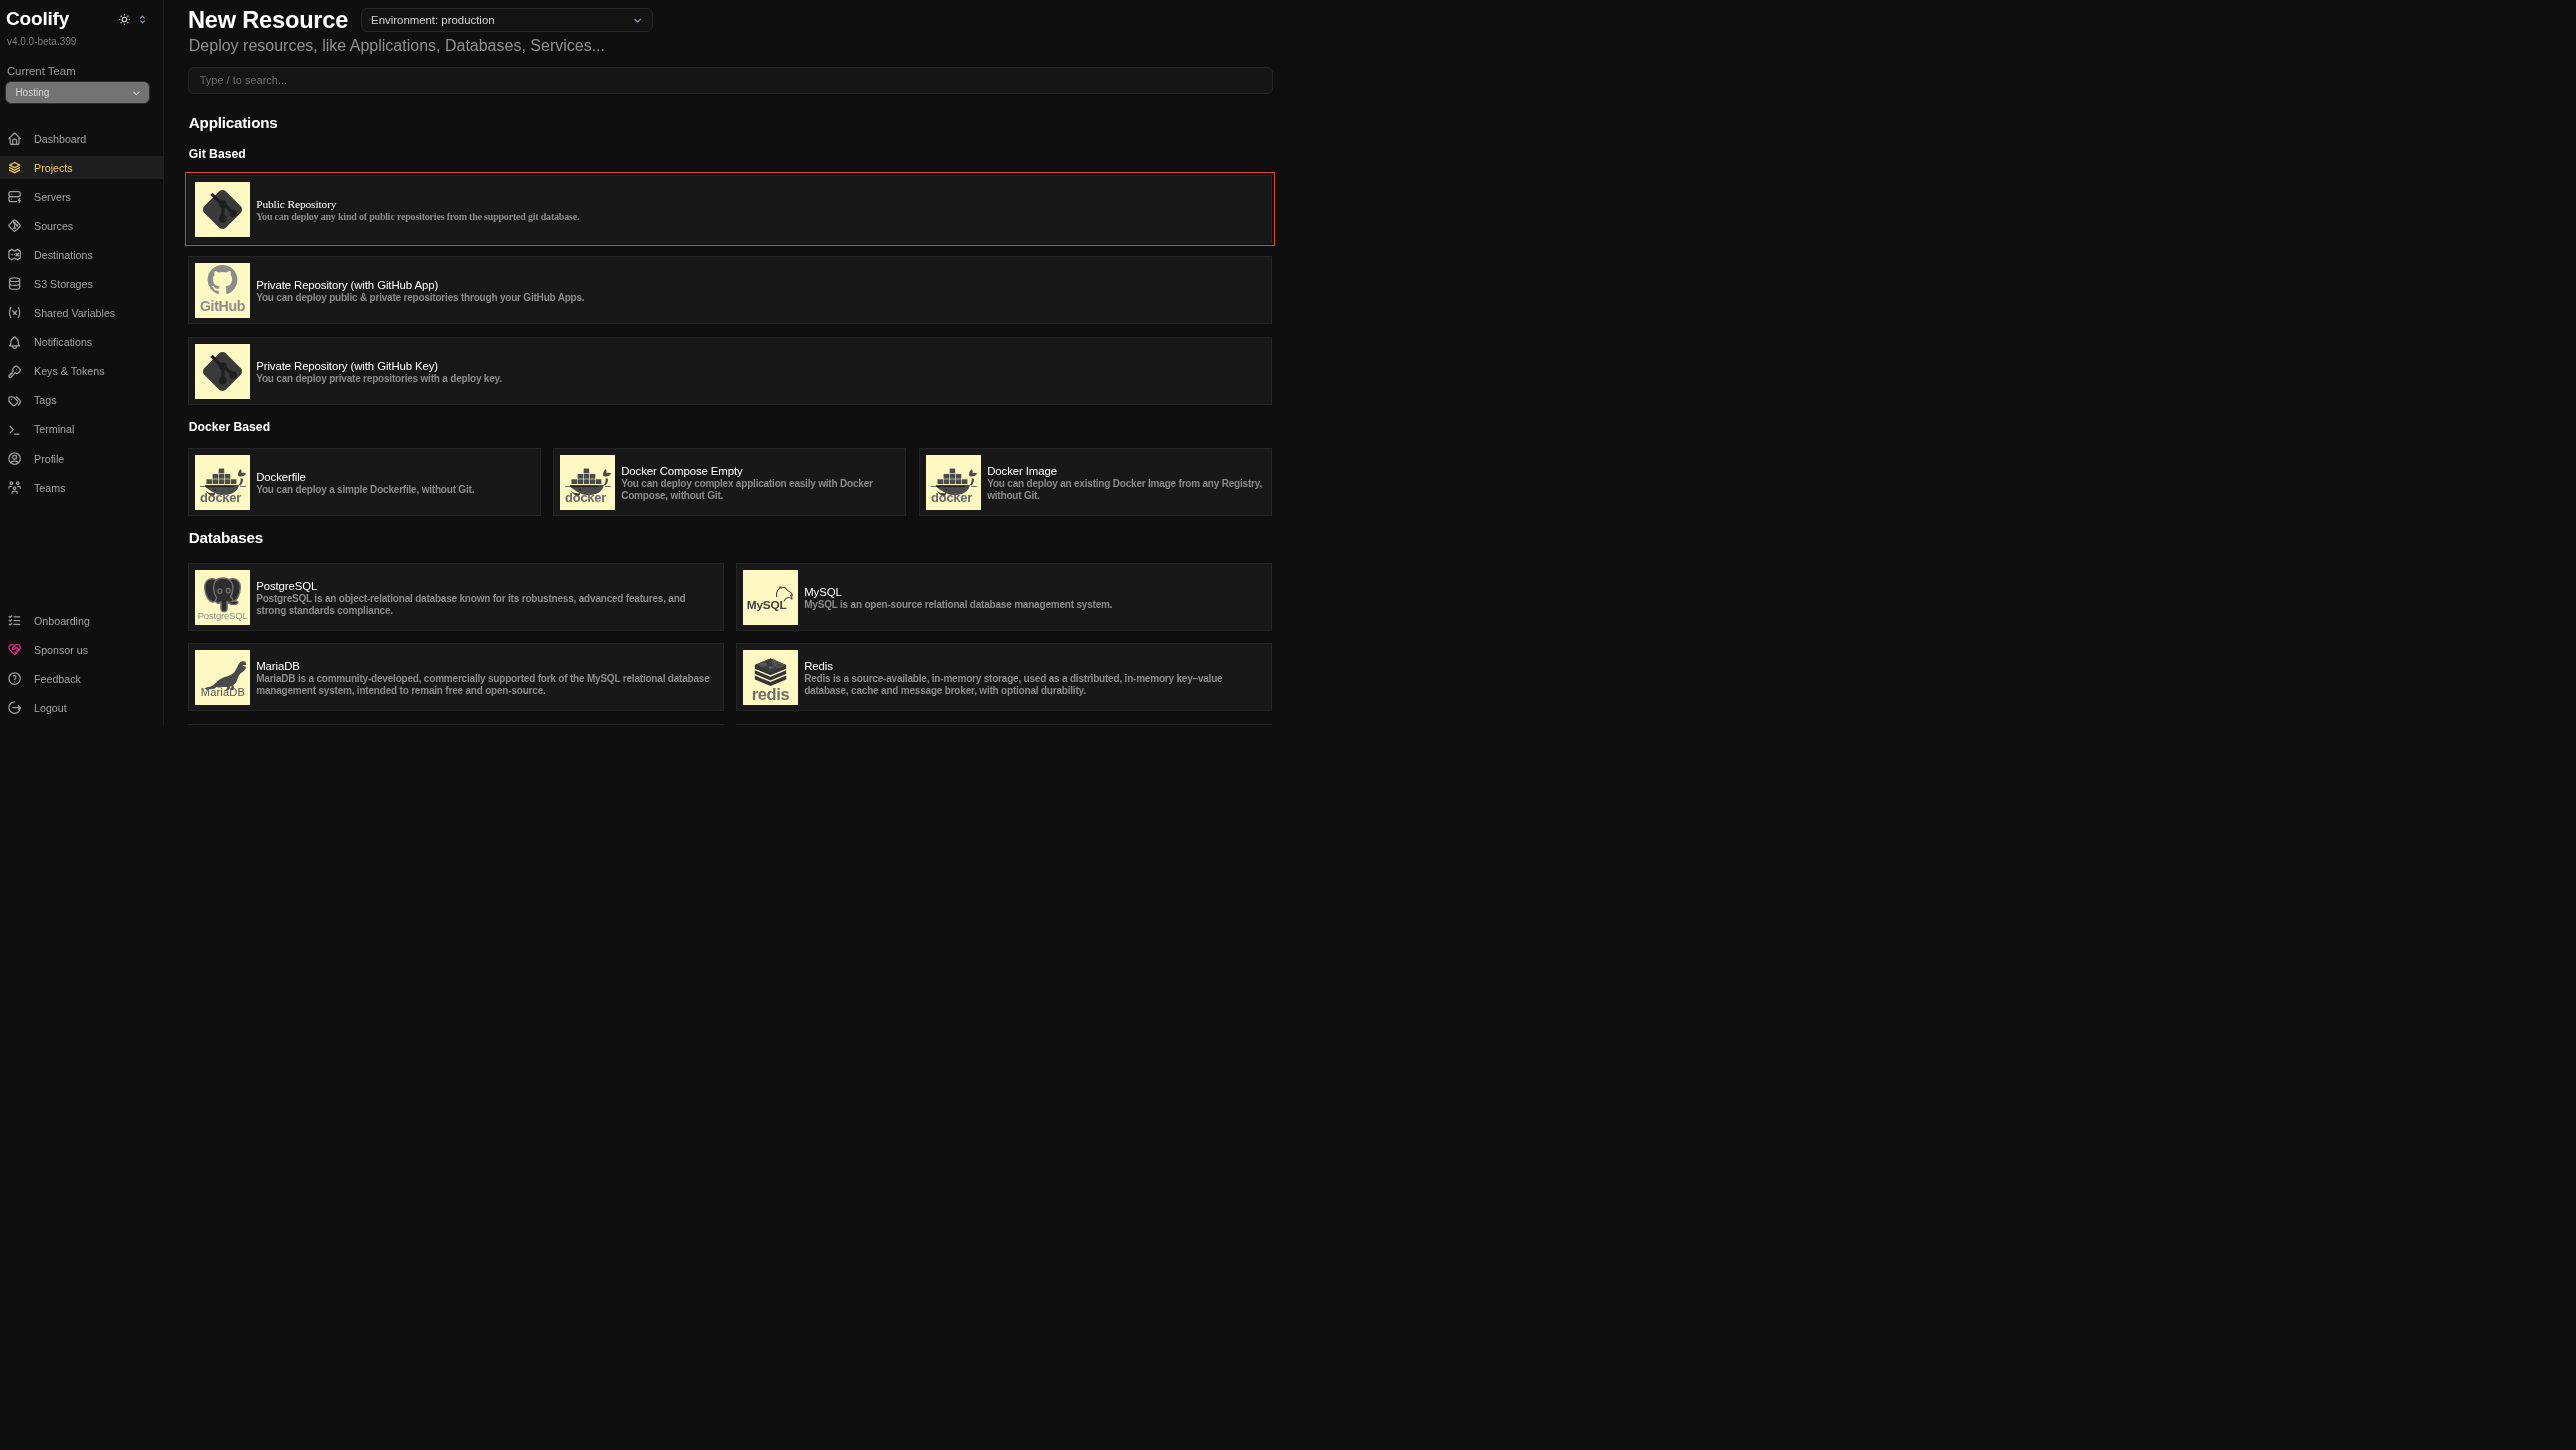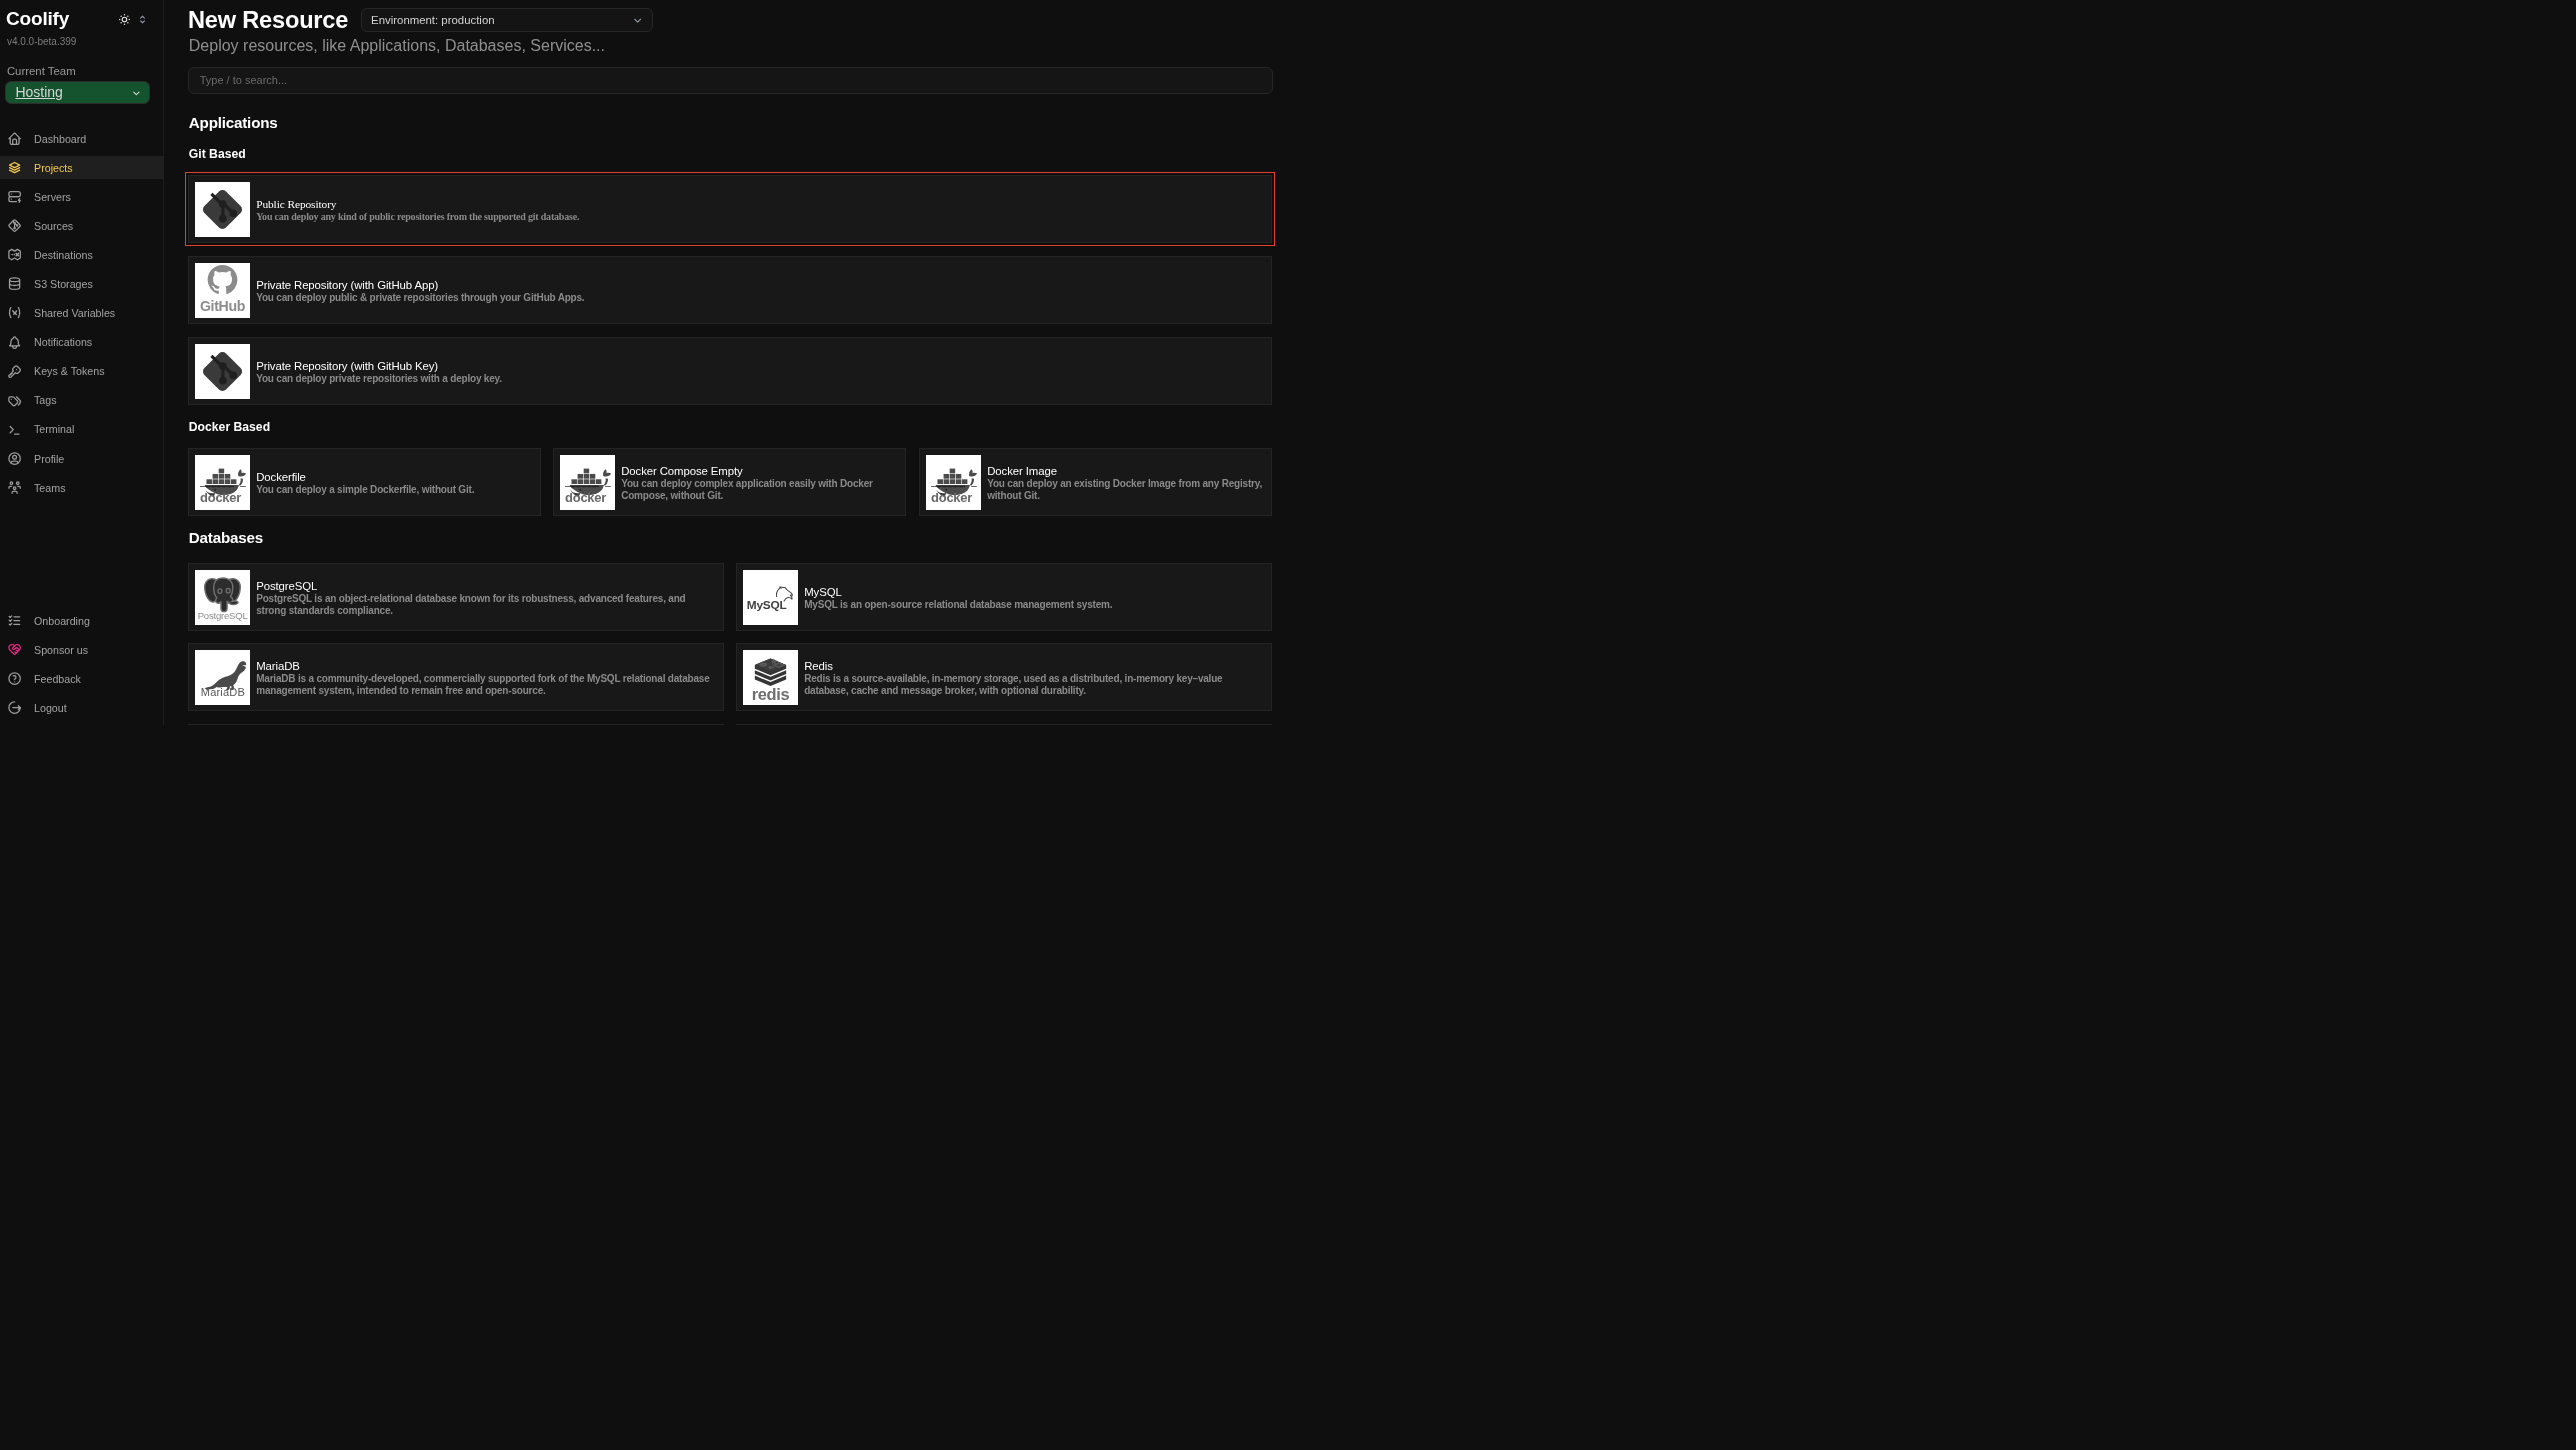--- a/index.html
+++ b/index.html
@@ -1,40 +1,40 @@
 <!DOCTYPE html>
 <html style="font-size:12.2px"><head>
 <meta charset="utf-8">
 <style>
 * { margin:0; padding:0; box-sizing:border-box; }
 html,body { width:1288px; height:725px; background:#0f0f0f; font-family:"Liberation Sans",sans-serif; overflow:hidden; filter:brightness(1); }
 #sidebar { position:absolute; left:0; top:0; width:164px; height:725px; border-right:0.8px solid #1e1e1e; background:#0f0f0f; }
 #logo { position:absolute; left:6.1px; top:8.4px; font-size:19px; font-weight:bold; color:#fff; letter-spacing:-0.2px; }
 #ver { position:absolute; left:6.9px; top:36px; font-size:10px; color:#7c7c7c; }
 #curteam { position:absolute; left:6.9px; top:65px; font-size:11.4px; color:#989898; }
-#teamsel { position:absolute; left:5.3px; top:81px; width:145px; height:23px; border:0.8px solid #2d2d2d; border-radius:6.1px; background:#14532d; color:#d6d6d6; font-size:14px; line-height:21.3px; padding-left:9.1px;text-decoration:underline; }
+#teamsel { position:absolute; left:5.3px; top:81px; width:145px; height:23px; border:0.8px solid #2d2d2d; border-radius:6.1px; background:#737373; color:#d6d6d6; font-size:10px; line-height:21.3px; padding-left:9.1px; }
 #teamsel svg { position:absolute; right:7.6px; top:6.1px; }
 .menu { position:absolute; left:0; width:164px; }
 .mi { position:relative; height:23px; margin-bottom:6.1px; display:flex; align-items:center; color:#a3a3a3; font-size:10.7px; }
 .mi svg { position:absolute; left:7.2px; color:#9d9d9d; }
 .mi span { position:absolute; left:34px; white-space:nowrap; }
 .mi.active { background:#1f1f1f; color:#f4c753; }
 .mi.active svg { color:#f4c753; }
 .mi.pink svg { color:#e12d84; }
 #main { position:absolute; left:188px; top:0; width:1085px; height:725px; }
 h1 { position:absolute; left:0px; top:7.2px; font-size:23.6px; font-weight:bold; color:#fff; letter-spacing:-0.2px; }
 #envsel { position:absolute; left:173px; top:7.6px; width:292px; height:24.4px; border:0.8px solid #272727; border-radius:6.1px; background:#141414; color:#d3d3d3; font-size:11.4px; line-height:23px; padding-left:9.1px; }
 #envsel svg { position:absolute; right:9.1px; top:6.1px; color:#8b93a7; }
 #subtitle { position:absolute; left:0.8px; top:37px; font-size:16px; color:#8f8f8f; }
 #search { position:absolute; left:0; top:67px; width:1085px; height:27px; border:0.8px solid #262626; border-radius:6.1px; background:#151515; color:#6b6b6b; font-size:11px; line-height:25px; padding-left:10.7px; }
 h3.sec { position:absolute; left:0.8px; font-size:15.2px; font-weight:bold; color:#fff; letter-spacing:-0.2px; }
 h4.sec { position:absolute; left:0.8px; font-size:12.2px; font-weight:bold; color:#fff; }
 .card { position:absolute; background:#181818; border:0.8px solid #242424; display:flex; align-items:center; padding:6.1px; }
 .card.sel { outline:1.5px solid #e5402c; outline-offset:2.3px;font-family:Liberation Serif, serif; }
-.card .ibox { width:55px; height:55px; background:#ffffff; flex:none; display:flex; align-items:center; justify-content:flex-start; position:relative; overflow:hidden; }
+.card .ibox { width:55px; height:55px; background:#fef9c3; flex:none; display:flex; align-items:center; justify-content:flex-start; position:relative; overflow:hidden; }
 .card .txt { margin-left:6.1px; transform:translateY(1.1px); }
 .card .t { font-size:11.4px; color:#fff; letter-spacing:-0.1px; }
 .card .d { font-size:10px; font-weight:bold; color:#8a8a8a; letter-spacing:-0.2px; margin-top:1.1px; line-height:11.8px; }
 </style>
 </head>
 <body>
 <div id="sidebar">
   <div id="logo">Coolify</div>
   <div id="ver">v4.0.0-beta.399</div>
   <div id="curteam">Current Team</div>

